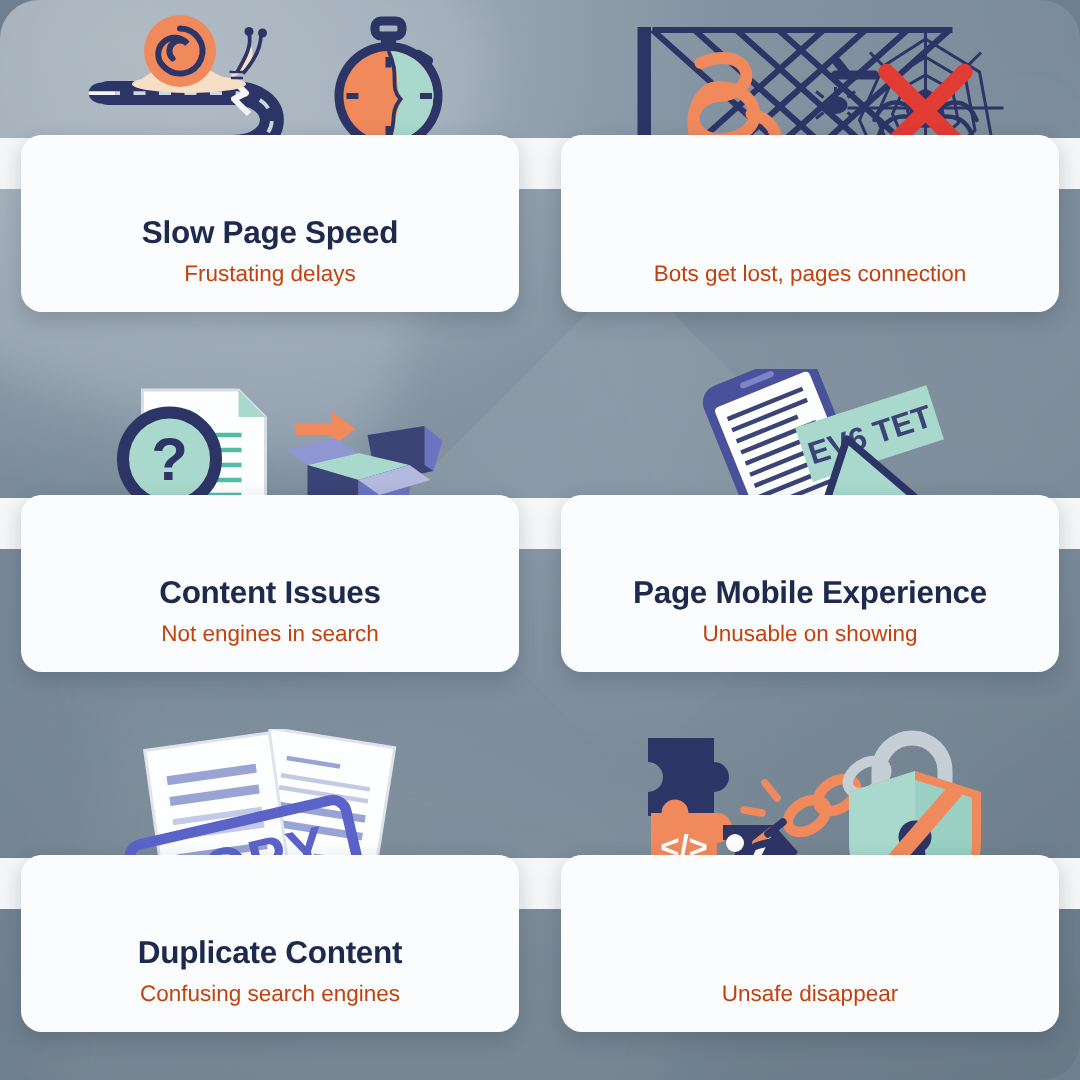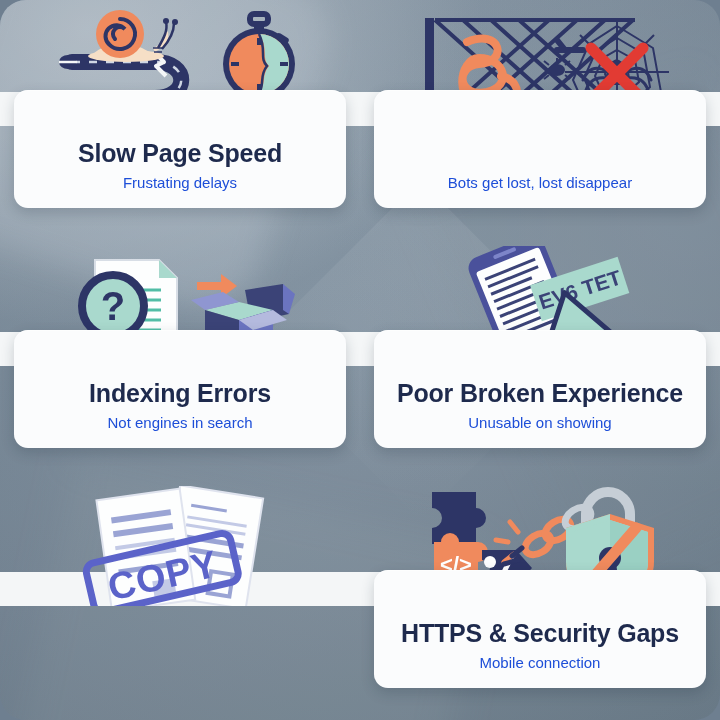--- a/index.html
+++ b/index.html
@@ -33,23 +33,23 @@
 
   
   .art{position:absolute;left:0;right:0;top:6px;height:120px;}
   .art svg{position:absolute;left:50%;transform:translateX(-50%);}
 
   .card{position:absolute;left:14px;right:14px;top:90px;height:118px;
         background:#fbfcfd;border-radius:14px;
         box-shadow:0 5px 14px rgba(26,40,55,.20), 0 1px 0 rgba(255,255,255,.6) inset;
         display:flex;flex-direction:column;align-items:center;justify-content:flex-end;
         padding-bottom:18px;box-sizing:border-box;}
-  .title{font-size:25px;font-weight:bold;color:#1e2a4d;letter-spacing:-.2px;
+  .title{font-size:21px;font-weight:bold;color:#1e2a4d;letter-spacing:-.2px;
          line-height:1;margin-bottom:9px;white-space:nowrap;}
-  .sub{font-size:15px;color:#1d4ed8;line-height:1;white-space:nowrap;}
+  .sub{font-size:15px;color:#c2410c;line-height:1;white-space:nowrap;}
 
   
   .ground{position:absolute;left:0;right:0;bottom:0;height:34px;background:#f4f6f7;}
 </style>
 </head>
 <body>
 
 <div id="stage">
   <div class="facet f1"></div>
   <div class="facet f2"></div>
@@ -155,21 +155,21 @@
             </g>
 
             <g stroke="#e23b33" stroke-width="11" stroke-linecap="round">
               <path d="M-26 -24 L26 28"></path>
               <path d="M26 -24 L-26 28"></path>
             </g>
           </g>
         </svg>
       </div>
       <div class="card">
-        <div class="sub">Bots get lost, lost disappear</div>
+        <div class="sub">Bots get lost, pages connection</div>
       </div>
     </div>
 
     <div class="cell">
       <div class="art">
         <div class="ground"></div>
         <svg width="250" height="120" viewBox="0 0 250 120">
 
           <path d="M40 14 H104 L122 32 V112 H40 Z" fill="#fdfefe" stroke="#d8dee6" stroke-width="2"></path>
           <path d="M104 14 V32 H122 Z" fill="#a9d9cd"></path>
@@ -192,21 +192,21 @@
             <path d="M78 0 L90 10 L84 30 L78 26 Z" fill="#6b74c0"></path>
             <path d="M0 26 L34 18 L68 26 L34 36 Z" fill="#a9d9cd"></path>
             <path d="M0 26 L34 36 V72 L0 60 Z" fill="#3b4377"></path>
             <path d="M34 36 L68 26 V60 L34 72 Z" fill="#6b74c0"></path>
             <path d="M0 26 L-14 16 L18 8 L34 18 Z" fill="#8f96d1"></path>
             <path d="M68 26 L82 36 L48 46 L34 36 Z" fill="#b4bade"></path>
           </g>
         </svg>
       </div>
       <div class="card">
-        <div class="title">Indexing Errors</div>
+        <div class="title">Content Issues</div>
         <div class="sub">Not engines in search</div>
       </div>
     </div>
 
     <div class="cell">
       <div class="art">
         <div class="ground"></div>
         <svg width="220" height="120" viewBox="0 0 220 120">
 
           <g transform="rotate(-22 96 60)">
@@ -224,21 +224,21 @@
             <rect x="104" y="24" width="92" height="38" fill="#a9d9cd"></rect>
             <text x="150" y="51" text-anchor="middle" font-family="'Liberation Sans',sans-serif" font-size="21" font-weight="bold" fill="#3b4377">EV6 TET</text>
           </g>
 
           <g transform="rotate(14 152 84)">
             <path d="M126 52 L186 82 L156 88 L168 116 L152 122 L140 94 L122 108 Z" fill="#a9d9cd" stroke="#2d3566" stroke-width="5" stroke-linejoin="round"></path>
           </g>
         </svg>
       </div>
       <div class="card">
-        <div class="title">Poor Broken Experience</div>
+        <div class="title">Page Mobile Experience</div>
         <div class="sub">Unusable on showing</div>
       </div>
     </div>
 
     <div class="cell">
       <div class="art">
         <div class="ground"></div>
         <svg width="230" height="120" viewBox="0 0 230 120">
 
           <g transform="rotate(9 140 60)">
@@ -267,20 +267,24 @@
               <path d="M50 82 h60"></path>
             </g>
             <rect x="82" y="96" width="22" height="18" fill="#c3cae6"></rect>
           </g>
 
           <g transform="rotate(-13 96 90)">
             <rect x="24" y="62" width="148" height="50" rx="9" fill="none" stroke="#5b63c9" stroke-width="7"></rect>
             <text x="98" y="103" text-anchor="middle" font-family="'Liberation Sans',sans-serif" font-size="38" font-weight="bold" fill="#5b63c9" letter-spacing="1">COPY</text>
           </g>
         </svg>
+      </div>
+      <div class="card">
+        <div class="title">Duplicate Content</div>
+        <div class="sub">Confusing search engines</div>
       </div>
     </div>
 
     <div class="cell">
       <div class="art">
         <div class="ground"></div>
         <svg width="240" height="120" viewBox="0 0 240 120">
 
           <path d="M12 6 H56 V22 a10 10 0 0 1 0 20 V58 H12 V42 a10 10 0 0 0 0 -20 Z" fill="#2d3566"></path>
 
@@ -321,19 +325,18 @@
             <path d="M44 6 L82 18 V48 C82 68 64 80 44 86 Z" fill="#9ad0c3"></path>
 
             <circle cx="44" cy="44" r="11" fill="#2d3566"></circle>
             <path d="M38 48 L50 48 L53 72 H35 Z" fill="#2d3566"></path>
 
             <path d="M18 74 L70 14" stroke="#f08a5d" stroke-width="11" stroke-linecap="round"></path>
           </g>
         </svg>
       </div>
       <div class="card">
-        <div class="title">HTTPS &amp; Security Gaps</div>
-        <div class="sub">Mobile connection</div>
+        <div class="sub">Unsafe disappear</div>
       </div>
     </div>
 
   </div>
 </div>
 
 </body></html>

